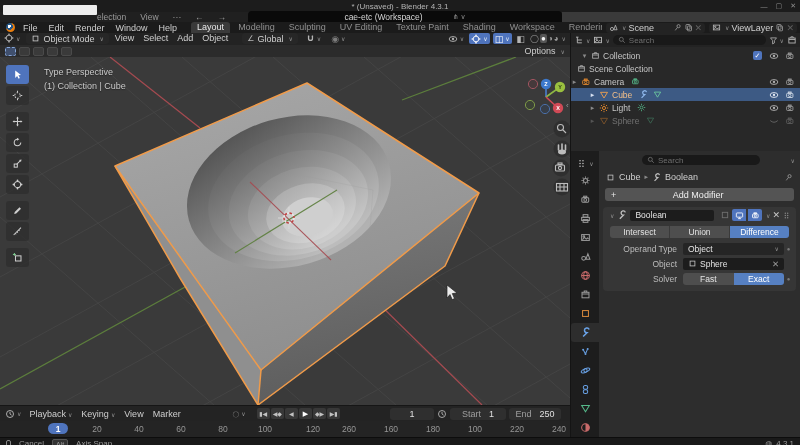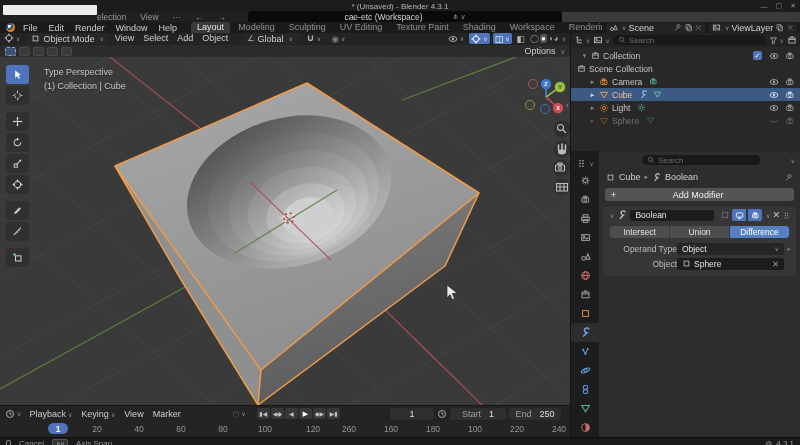--- a/index.html
+++ b/index.html
@@ -103,21 +103,21 @@
   .namefield{width:84px;height:11px;background:#1c1c1c;border-radius:2px;display:flex;align-items:center;padding:0 5px;color:#e6e6e6;font-size:8.5px;}
   .panbtns{margin-left:auto;display:flex;align-items:center;gap:2px;}
   .bluebtn{width:14px;height:12px;background:#4f74bd;display:flex;align-items:center;justify-content:center;color:#fff;}
   .bluebtn.l{border-radius:2px 0 0 2px;}
   .bluebtn.r{border-radius:0 2px 2px 0;}
   .seg{display:flex;margin:3px 7px;height:12px;border-radius:3px;overflow:hidden;}
   .seg>div{flex:1;background:#4e4e4e;display:flex;align-items:center;justify-content:center;color:#e2e2e2;font-size:8.5px;border-right:1px solid #3a3a3a;}
   .seg>div:last-child{border-right:none;}
   .seg>div.on{background:#5680c2;color:#fff;}
   .prow{height:15px;display:flex;align-items:center;padding:0 3px 0 0;}
-  .plab{width:74px;text-align:right;color:#bdbdbd;font-size:8.5px;margin-right:0;flex:none;}
+  .plab{width:74px;text-align:right;color:#bdbdbd;font-size:8.5px;margin-right:6px;flex:none;}
   .pfield{flex:1;height:12px;border-radius:2px;display:flex;align-items:center;gap:3px;padding:0 5px;color:#e4e4e4;font-size:8.5px;min-width:0;}
   .pfield.drop{background:#252525;}
   .pfield.objf{background:#1c1c1c;}
   .pdot{width:9px;text-align:center;color:#7a7a7a;font-size:6px;flex:none;}
   .solveropts{height:14px;display:flex;align-items:center;gap:4px;padding:0 9px;color:#d2d2d2;}
 
   
   .statusbar{left:0;top:437px;width:800px;height:8px;background:#191919;border-top:1px solid #0d0d0d;
     display:flex;align-items:flex-start;gap:8px;padding:1px 6px 0 6px;font-size:8px;color:#9a9a9a;overflow:hidden;line-height:10px;}
   .mouseico{width:5px;height:8px;border:1px solid #8a8a8a;border-radius:2px;margin-top:1px;flex:none;}
@@ -750,21 +750,21 @@
               </span>
           </div>
           <div class="olrow" style="padding-left:6px">
             <span class="ico" style="color:#b0b0b0">
                 <svg class="i" style="width:9px;height:9px">
                   <use href="#i-box"></use>
                 </svg>
               </span>
             <span>Scene Collection</span>
           </div>
-          <div class="olrow" style="padding-left:18px">
+          <div class="olrow" style="">
             <span class="caret">▸</span>
             <span class="ico" style="color:#e0872d">
                 <svg class="i" style="width:10px;height:10px">
                   <use href="#i-cam"></use>
                 </svg>
               </span>
             <span>Camera</span>
             <span class="ico" style="color:#55b98a;margin-left:4px">
                 <svg class="i" style="width:9px;height:9px">
                   <use href="#i-cam"></use>
@@ -1036,20 +1036,28 @@
                 <span class="ico" style="color:#c0c0c0">
                     <svg class="i" style="width:9px;height:9px">
                       <use href="#i-square"></use>
                     </svg>
                   </span>
                 <span style="flex:1">Sphere</span>
                 <span style="color:#9a9a9a">✕</span>
               </span>
               <span class="pdot"></span>
             </div>
+            <div class="prow">
+              <span class="plab">Solver</span>
+              <span class="pfield" style="padding:0;gap:0;overflow:hidden;border-radius:3px">
+                <span style="flex:1;height:12px;background:#4e4e4e;display:flex;align-items:center;justify-content:center">Fast</span>
+                <span style="flex:1;height:12px;background:#5680c2;color:#fff;display:flex;align-items:center;justify-content:center">Exact</span>
+              </span>
+              <span class="pdot">●</span>
+            </div>
           </div>
         </div>
       </div>
     </div>
   </div>
 
   <div class="abs statusbar">
     <span class="mouseico"></span>
     <span>Cancel</span>
     <span class="kbd">Alt</span>

